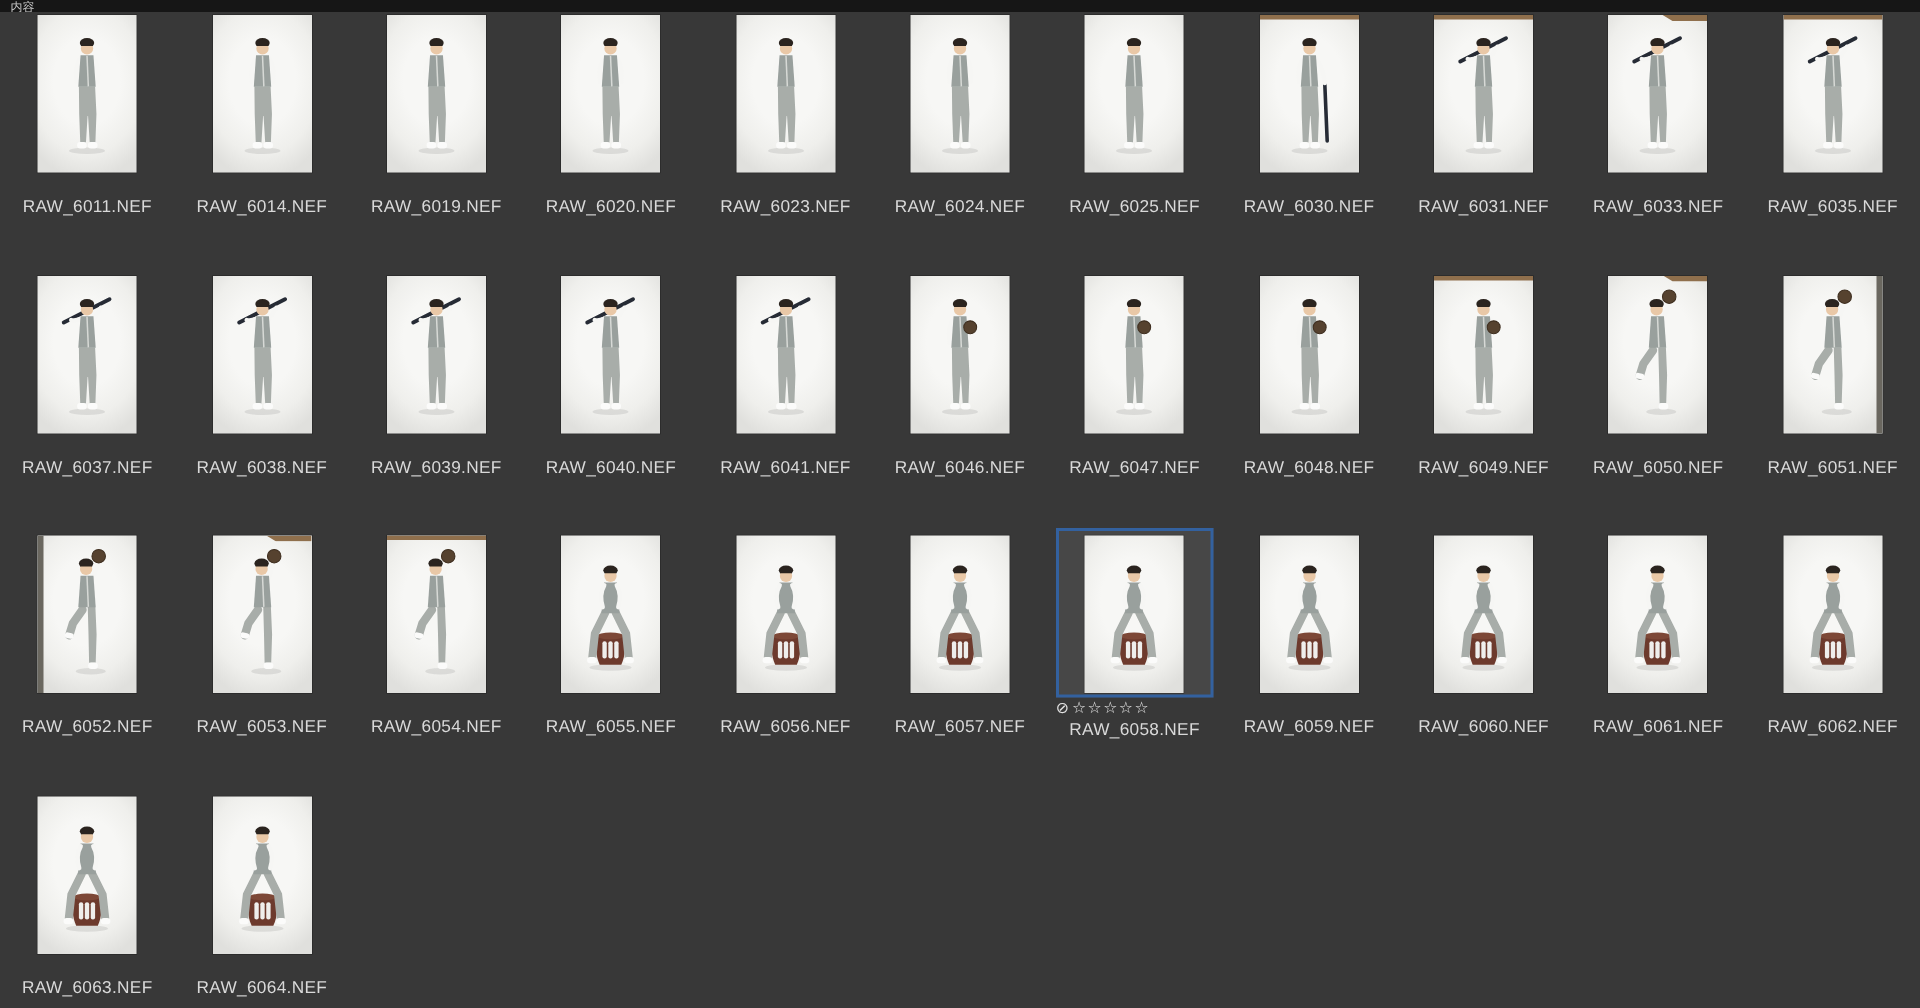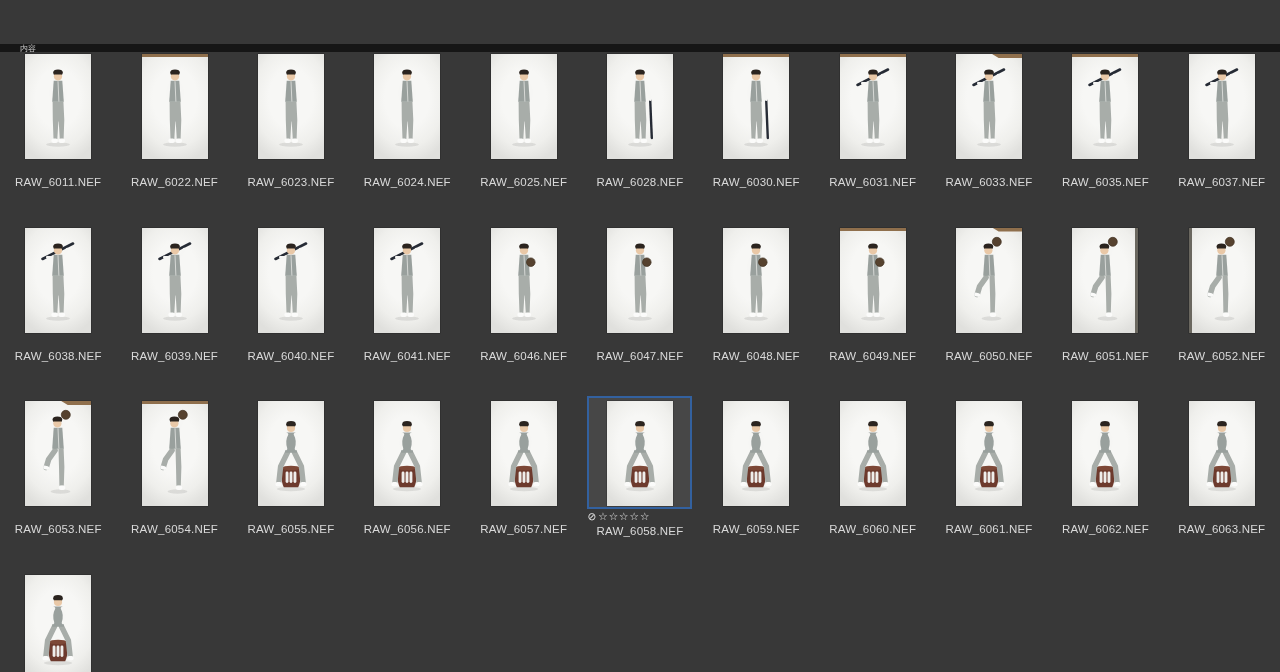--- a/index.html
+++ b/index.html
@@ -3,22 +3,22 @@
 <meta charset="utf-8">
 <style>
   html,body{margin:0;padding:0;}
   body{
     width:1280px;height:672px;overflow:hidden;
     background:#383838;
     font-family:"Liberation Sans", sans-serif;
   }
   .topbar{
     height:8px;background:#161616;color:#c9c9c9;
-    font-size:8px;line-height:9px;padding-left:20px;
-    overflow:hidden;white-space:nowrap;margin-top:44px;
+    font-size:8px;line-height:9px;padding-left:7px;
+    overflow:hidden;white-space:nowrap;
   }
   .grid{
     display:grid;
     grid-template-columns:repeat(11, 116.36px);
     grid-auto-rows:173.5px;
     padding-top:2px;
     width:1280px;
   }
   .cell{display:flex;flex-direction:column;align-items:center;}
   .selwrap{display:flex;}
@@ -77,67 +77,108 @@
             <ellipse cx="33" cy="18.6" rx="4.8" ry="3.2" fill="#2b241f"></ellipse>
             <circle cx="33" cy="22.3" r="4.1" fill="#e9c8a7"></circle>
             <path d="M28.9 20.6 a4.1 4.1 0 0 1 8.2 0" fill="#2b241f"></path>
           </svg>
         </div>
     </div>
 
     <div class="fname">RAW_6011.NEF</div>
   </div>
 
-
-
-
-
-
   <div class="cell">
     <div class="selwrap">
       <div class="thumb">
           <svg viewBox="0 0 66 105" width="66" height="105">
             <ellipse cx="33" cy="90.5" rx="12" ry="2.2" fill="rgba(40,40,40,.10)"></ellipse>
             <path d="M27.6 47.6 h10.8 l0.9 18.4 -0.7 19 h-3.8 l-1.1 -17.6 h-0.3 l-1.1 17.6 h-3.8 l-0.7 -19 z" fill="#a8ada9"></path>
             <rect x="26.4" y="84.6" width="6.4" height="4.4" rx="2" fill="#fbfbfa"></rect>
             <rect x="33.6" y="84.6" width="6.4" height="4.4" rx="2" fill="#fbfbfa"></rect>
             <path d="M28.8 28.6 C26 32.5 25.2 38.5 26 44.6" stroke="#f6f6f4" stroke-width="3" fill="none" stroke-linecap="round"></path>
             <path d="M37.2 28.6 C40 32.5 40.8 38.5 40 44.6" stroke="#f6f6f4" stroke-width="3" fill="none" stroke-linecap="round"></path>
             <path d="M28.7 26.8 h8.6 l1.5 21 h-11.6 z" fill="#99a09d"></path>
             <path d="M33 27.2 l0.9 20.4" stroke="#d7d9d6" stroke-width="1" fill="none"></path>
             <ellipse cx="33" cy="18.6" rx="4.8" ry="3.2" fill="#2b241f"></ellipse>
             <circle cx="33" cy="22.3" r="4.1" fill="#e9c8a7"></circle>
             <path d="M28.9 20.6 a4.1 4.1 0 0 1 8.2 0" fill="#2b241f"></path>
           </svg>
-          <i class="bd top"></i>
-        </div>
-    </div>
-
-    <div class="fname">RAW_6022.NEF</div>
-  </div>
+        </div>
+    </div>
+
+    <div class="fname">RAW_6014.NEF</div>
+  </div>
+
+
 
   <div class="cell">
     <div class="selwrap">
       <div class="thumb">
           <svg viewBox="0 0 66 105" width="66" height="105">
             <ellipse cx="33" cy="90.5" rx="12" ry="2.2" fill="rgba(40,40,40,.10)"></ellipse>
             <path d="M27.6 47.6 h10.8 l0.9 18.4 -0.7 19 h-3.8 l-1.1 -17.6 h-0.3 l-1.1 17.6 h-3.8 l-0.7 -19 z" fill="#a8ada9"></path>
             <rect x="26.4" y="84.6" width="6.4" height="4.4" rx="2" fill="#fbfbfa"></rect>
             <rect x="33.6" y="84.6" width="6.4" height="4.4" rx="2" fill="#fbfbfa"></rect>
             <path d="M28.8 28.6 C26 32.5 25.2 38.5 26 44.6" stroke="#f6f6f4" stroke-width="3" fill="none" stroke-linecap="round"></path>
             <path d="M37.2 28.6 C40 32.5 40.8 38.5 40 44.6" stroke="#f6f6f4" stroke-width="3" fill="none" stroke-linecap="round"></path>
             <path d="M28.7 26.8 h8.6 l1.5 21 h-11.6 z" fill="#99a09d"></path>
             <path d="M33 27.2 l0.9 20.4" stroke="#d7d9d6" stroke-width="1" fill="none"></path>
             <ellipse cx="33" cy="18.6" rx="4.8" ry="3.2" fill="#2b241f"></ellipse>
             <circle cx="33" cy="22.3" r="4.1" fill="#e9c8a7"></circle>
             <path d="M28.9 20.6 a4.1 4.1 0 0 1 8.2 0" fill="#2b241f"></path>
           </svg>
         </div>
     </div>
 
+    <div class="fname">RAW_6019.NEF</div>
+  </div>
+
+  <div class="cell">
+    <div class="selwrap">
+      <div class="thumb">
+          <svg viewBox="0 0 66 105" width="66" height="105">
+            <ellipse cx="33" cy="90.5" rx="12" ry="2.2" fill="rgba(40,40,40,.10)"></ellipse>
+            <path d="M27.6 47.6 h10.8 l0.9 18.4 -0.7 19 h-3.8 l-1.1 -17.6 h-0.3 l-1.1 17.6 h-3.8 l-0.7 -19 z" fill="#a8ada9"></path>
+            <rect x="26.4" y="84.6" width="6.4" height="4.4" rx="2" fill="#fbfbfa"></rect>
+            <rect x="33.6" y="84.6" width="6.4" height="4.4" rx="2" fill="#fbfbfa"></rect>
+            <path d="M28.8 28.6 C26 32.5 25.2 38.5 26 44.6" stroke="#f6f6f4" stroke-width="3" fill="none" stroke-linecap="round"></path>
+            <path d="M37.2 28.6 C40 32.5 40.8 38.5 40 44.6" stroke="#f6f6f4" stroke-width="3" fill="none" stroke-linecap="round"></path>
+            <path d="M28.7 26.8 h8.6 l1.5 21 h-11.6 z" fill="#99a09d"></path>
+            <path d="M33 27.2 l0.9 20.4" stroke="#d7d9d6" stroke-width="1" fill="none"></path>
+            <ellipse cx="33" cy="18.6" rx="4.8" ry="3.2" fill="#2b241f"></ellipse>
+            <circle cx="33" cy="22.3" r="4.1" fill="#e9c8a7"></circle>
+            <path d="M28.9 20.6 a4.1 4.1 0 0 1 8.2 0" fill="#2b241f"></path>
+          </svg>
+        </div>
+    </div>
+
+    <div class="fname">RAW_6020.NEF</div>
+  </div>
+
+
+  <div class="cell">
+    <div class="selwrap">
+      <div class="thumb">
+          <svg viewBox="0 0 66 105" width="66" height="105">
+            <ellipse cx="33" cy="90.5" rx="12" ry="2.2" fill="rgba(40,40,40,.10)"></ellipse>
+            <path d="M27.6 47.6 h10.8 l0.9 18.4 -0.7 19 h-3.8 l-1.1 -17.6 h-0.3 l-1.1 17.6 h-3.8 l-0.7 -19 z" fill="#a8ada9"></path>
+            <rect x="26.4" y="84.6" width="6.4" height="4.4" rx="2" fill="#fbfbfa"></rect>
+            <rect x="33.6" y="84.6" width="6.4" height="4.4" rx="2" fill="#fbfbfa"></rect>
+            <path d="M28.8 28.6 C26 32.5 25.2 38.5 26 44.6" stroke="#f6f6f4" stroke-width="3" fill="none" stroke-linecap="round"></path>
+            <path d="M37.2 28.6 C40 32.5 40.8 38.5 40 44.6" stroke="#f6f6f4" stroke-width="3" fill="none" stroke-linecap="round"></path>
+            <path d="M28.7 26.8 h8.6 l1.5 21 h-11.6 z" fill="#99a09d"></path>
+            <path d="M33 27.2 l0.9 20.4" stroke="#d7d9d6" stroke-width="1" fill="none"></path>
+            <ellipse cx="33" cy="18.6" rx="4.8" ry="3.2" fill="#2b241f"></ellipse>
+            <circle cx="33" cy="22.3" r="4.1" fill="#e9c8a7"></circle>
+            <path d="M28.9 20.6 a4.1 4.1 0 0 1 8.2 0" fill="#2b241f"></path>
+          </svg>
+        </div>
+    </div>
+
     <div class="fname">RAW_6023.NEF</div>
   </div>
 
   <div class="cell">
     <div class="selwrap">
       <div class="thumb">
           <svg viewBox="0 0 66 105" width="66" height="105">
             <ellipse cx="33" cy="90.5" rx="12" ry="2.2" fill="rgba(40,40,40,.10)"></ellipse>
             <path d="M27.6 47.6 h10.8 l0.9 18.4 -0.7 19 h-3.8 l-1.1 -17.6 h-0.3 l-1.1 17.6 h-3.8 l-0.7 -19 z" fill="#a8ada9"></path>
             <rect x="26.4" y="84.6" width="6.4" height="4.4" rx="2" fill="#fbfbfa"></rect>
@@ -173,42 +214,20 @@
             <path d="M28.9 20.6 a4.1 4.1 0 0 1 8.2 0" fill="#2b241f"></path>
           </svg>
         </div>
     </div>
 
     <div class="fname">RAW_6025.NEF</div>
   </div>
 
 
 
-  <div class="cell">
-    <div class="selwrap">
-      <div class="thumb">
-          <svg viewBox="0 0 66 105" width="66" height="105">
-            <ellipse cx="33" cy="90.5" rx="12" ry="2.2" fill="rgba(40,40,40,.10)"></ellipse>
-            <line x1="43.2" y1="46" x2="44.8" y2="84" stroke="#262b35" stroke-width="2.4" stroke-linecap="round"></line>
-            <path d="M27.6 47.6 h10.8 l0.9 18.4 -0.7 19 h-3.8 l-1.1 -17.6 h-0.3 l-1.1 17.6 h-3.8 l-0.7 -19 z" fill="#a8ada9"></path>
-            <rect x="26.4" y="84.6" width="6.4" height="4.4" rx="2" fill="#fbfbfa"></rect>
-            <rect x="33.6" y="84.6" width="6.4" height="4.4" rx="2" fill="#fbfbfa"></rect>
-            <path d="M28.8 28.6 C26 32.5 25.2 38.5 26 44.6" stroke="#f6f6f4" stroke-width="3" fill="none" stroke-linecap="round"></path>
-            <path d="M37.2 28.6 C40.5 33 42.5 39 43.2 45.4" stroke="#f6f6f4" stroke-width="3" fill="none" stroke-linecap="round"></path>
-            <path d="M28.7 26.8 h8.6 l1.5 21 h-11.6 z" fill="#99a09d"></path>
-            <path d="M33 27.2 l0.9 20.4" stroke="#d7d9d6" stroke-width="1" fill="none"></path>
-            <ellipse cx="33" cy="18.6" rx="4.8" ry="3.2" fill="#2b241f"></ellipse>
-            <circle cx="33" cy="22.3" r="4.1" fill="#e9c8a7"></circle>
-            <path d="M28.9 20.6 a4.1 4.1 0 0 1 8.2 0" fill="#2b241f"></path>
-          </svg>
-        </div>
-    </div>
-
-    <div class="fname">RAW_6028.NEF</div>
-  </div>
 
 
   <div class="cell">
     <div class="selwrap">
       <div class="thumb">
           <svg viewBox="0 0 66 105" width="66" height="105">
             <ellipse cx="33" cy="90.5" rx="12" ry="2.2" fill="rgba(40,40,40,.10)"></ellipse>
             <line x1="43.2" y1="46" x2="44.8" y2="84" stroke="#262b35" stroke-width="2.4" stroke-linecap="round"></line>
             <path d="M27.6 47.6 h10.8 l0.9 18.4 -0.7 19 h-3.8 l-1.1 -17.6 h-0.3 l-1.1 17.6 h-3.8 l-0.7 -19 z" fill="#a8ada9"></path>
             <rect x="26.4" y="84.6" width="6.4" height="4.4" rx="2" fill="#fbfbfa"></rect>

